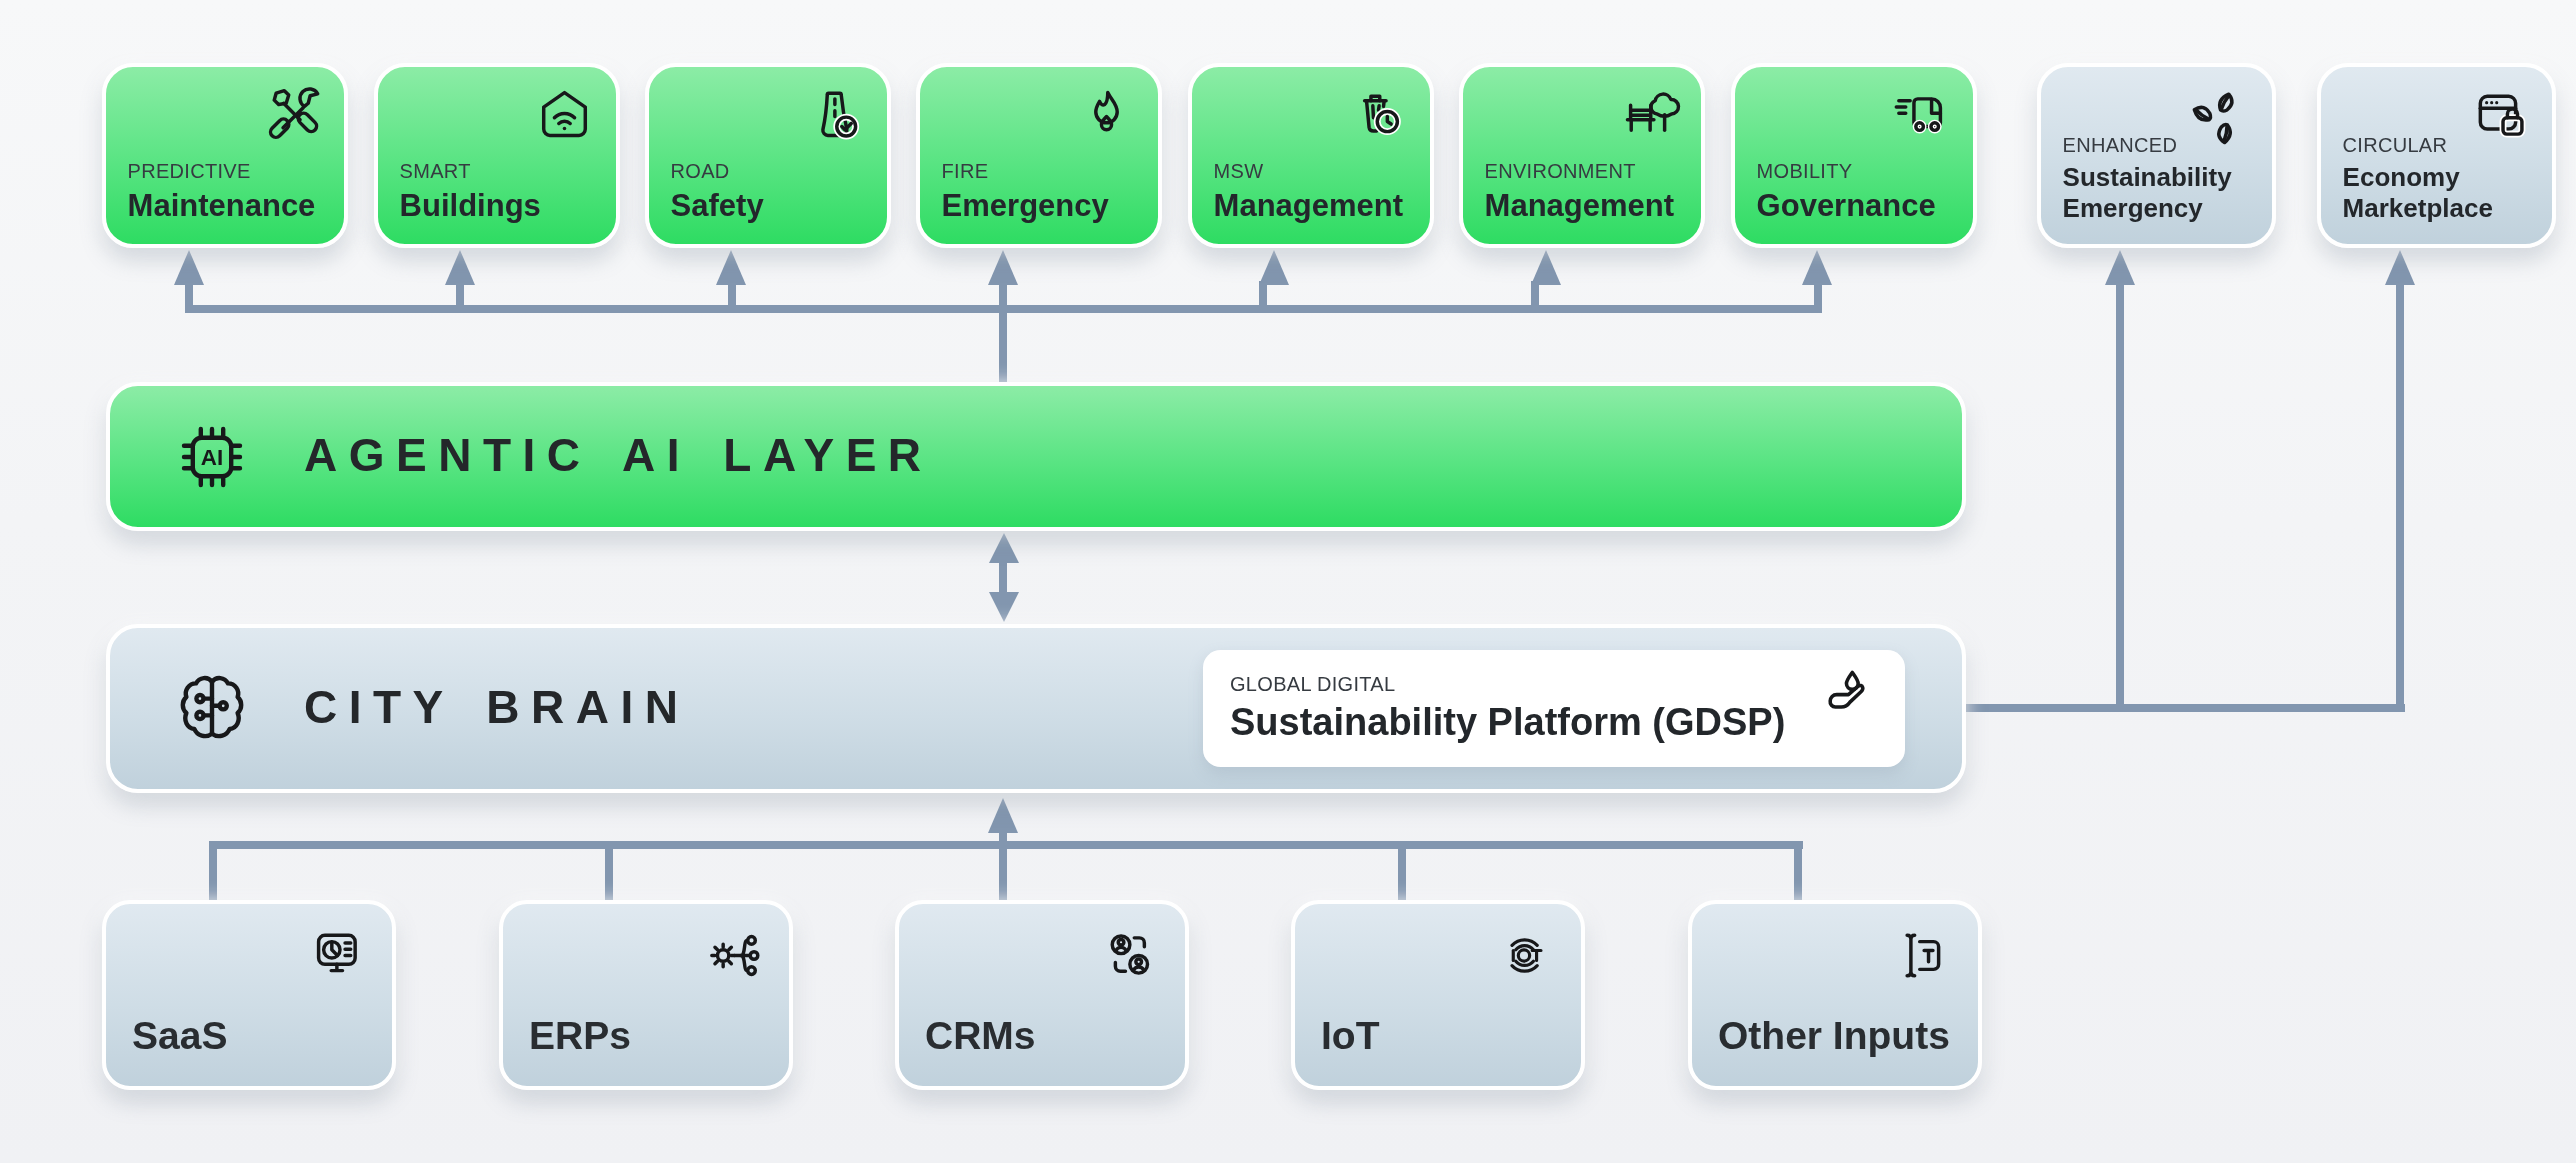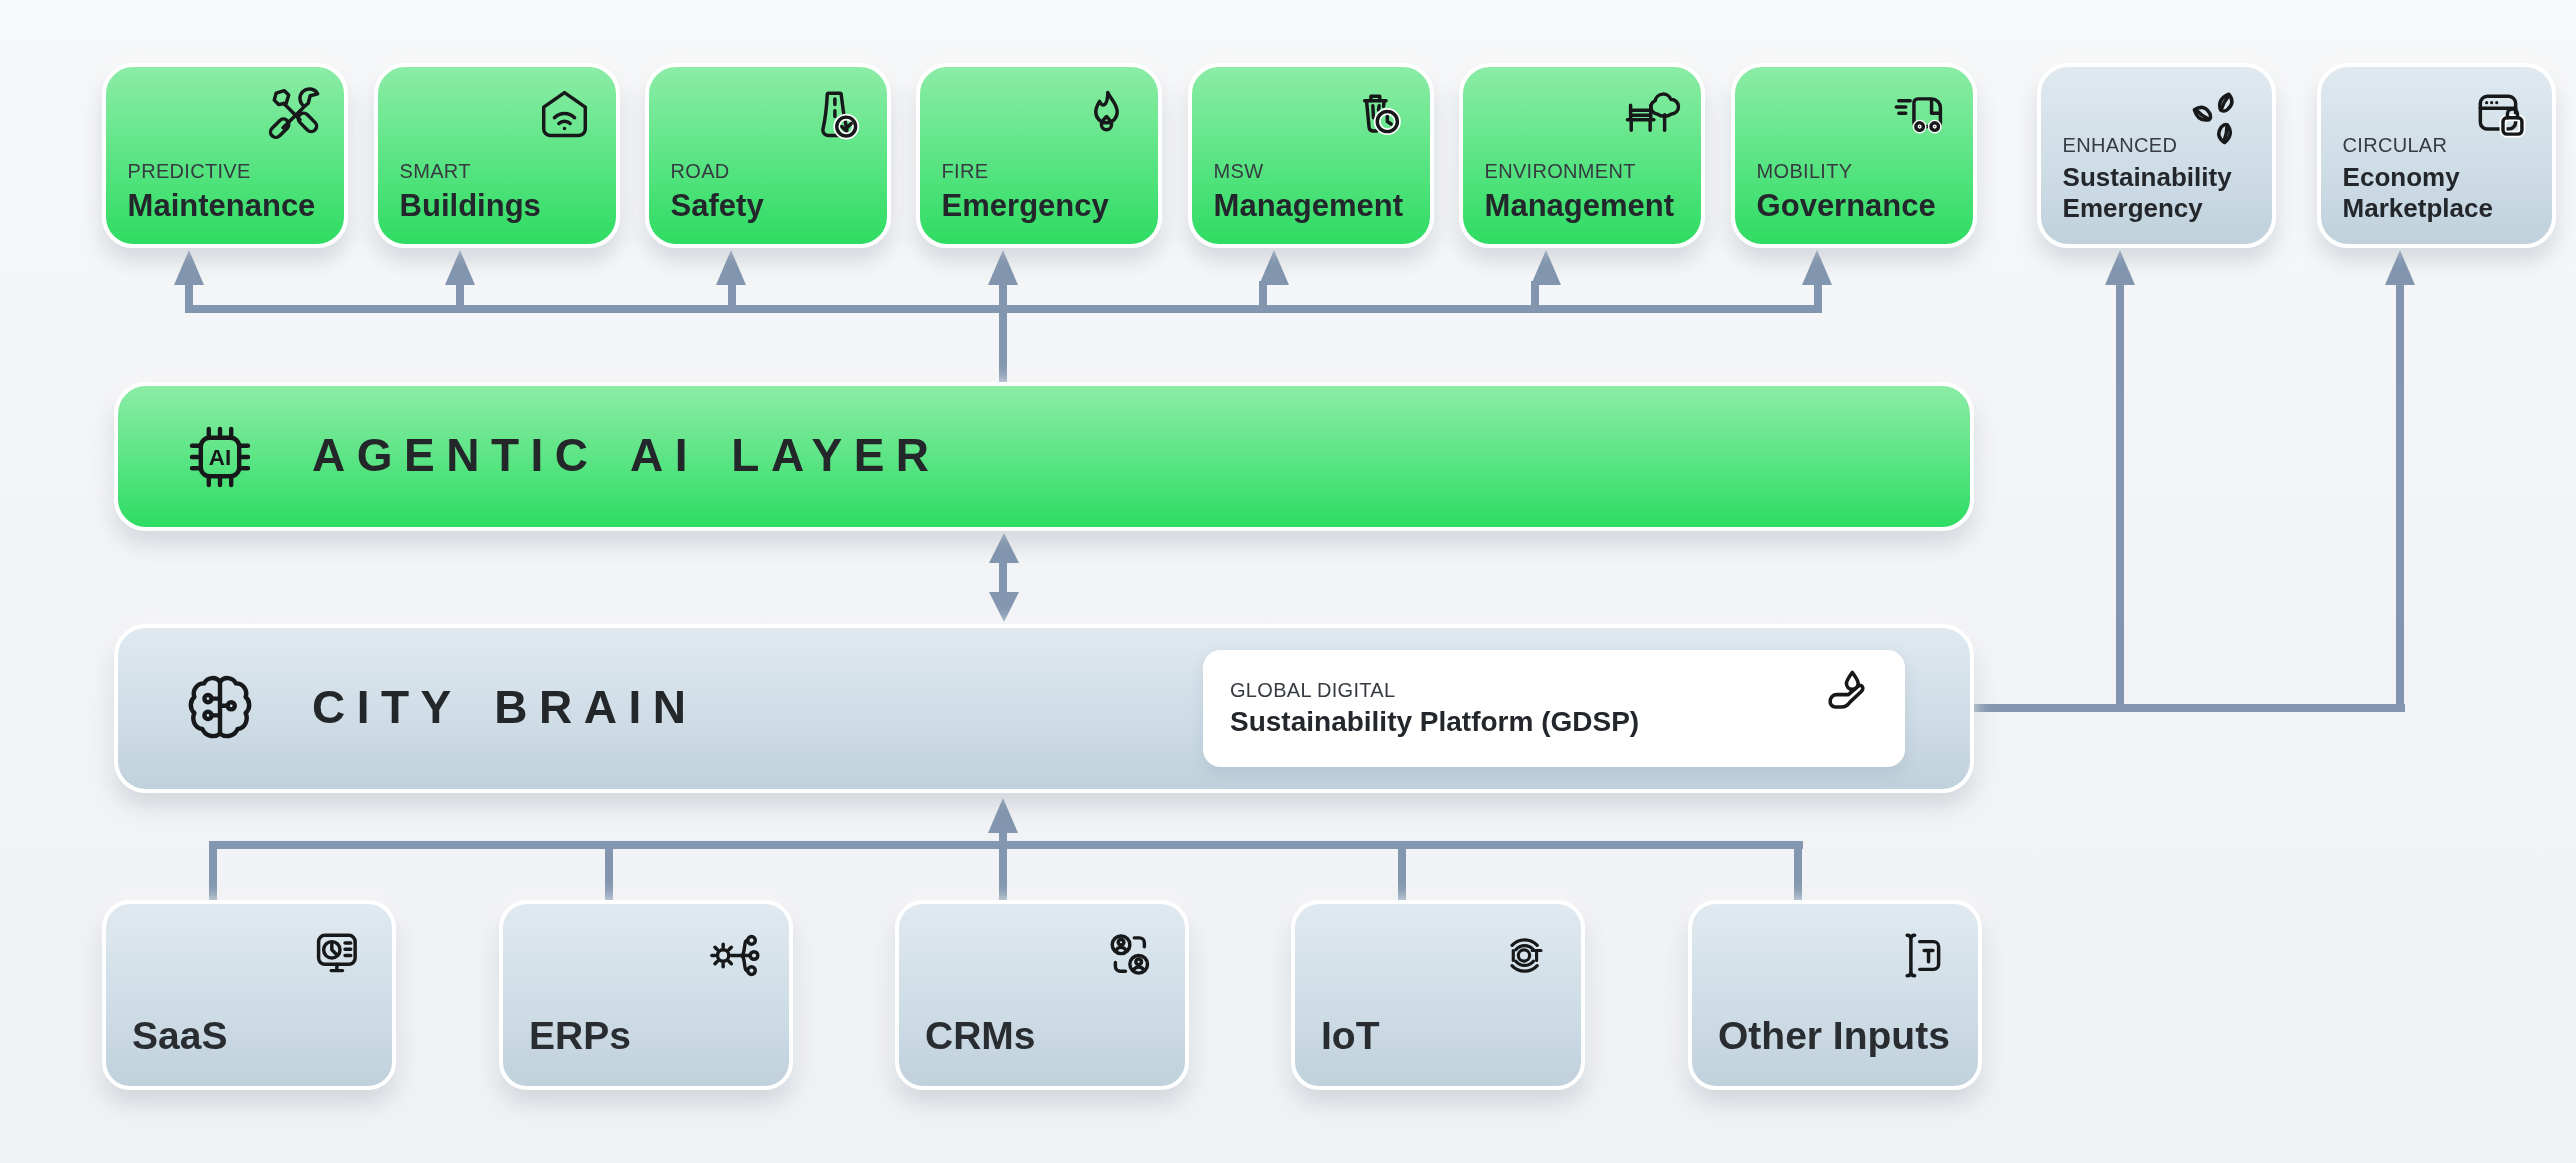--- a/index.html
+++ b/index.html
@@ -6,34 +6,34 @@
   body{font-family:"Liberation Sans",sans-serif;}
   .canvas{position:relative;width:2576px;height:1163px;overflow:hidden;
           background:linear-gradient(180deg,#f7f8f9 0%,#f3f4f6 45%,#f0f1f4 100%);}
   .box{position:absolute;border:4.7px solid #ffffff;border-radius:31px;box-sizing:border-box;
        box-shadow:0 12px 21.6px rgba(125,138,155,.30), 0 0 17.6px rgba(255,255,255,.9);margin-left:36px;}
   .green{background:linear-gradient(180deg,#8ceca6 0%,#58e482 55%,#2edc62 100%);}
   .gray{background:linear-gradient(180deg,#e0e9f0 0%,#cfdde6 55%,#c0d1dc 100%);}
   .app{width:246px;height:185px;top:63px;}
   .out{width:239px;height:185px;top:63px;}
   .src{width:294px;height:190px;top:900px;border-radius:28px;}
-  .banner{left:78px;width:1860px;border-radius:32px;}
+  .banner{left:70px;width:1860px;border-radius:32px;}
   .icon{position:absolute;top:17.6px;right:20px;width:63px;height:63px;}
   .banner-icon{position:absolute;left:62px;top:50%;transform:translateY(-50%);width:80px;height:80px;}
   .textblock{position:absolute;left:21.6px;bottom:19px;}
   .eyebrow{font-size:20px;font-weight:400;line-height:1.25;color:#363b41;letter-spacing:0.3px;}
   .title{font-size:31px;font-weight:700;line-height:1.22;color:#23272b;margin-top:3.4px;}
   .out .title{font-size:26px;}
   .src-label{position:absolute;left:26px;bottom:28px;font-size:39px;font-weight:700;color:#292d31;}
   .banner-title{position:absolute;left:194px;top:50%;transform:translateY(-53%);
                 font-size:46px;font-weight:700;letter-spacing:11.5px;word-spacing:8px;color:#24272a;}
   .gdsp{position:absolute;left:1203px;top:650px;width:702px;height:117px;background:#ffffff;
         border-radius:17.6px;box-shadow:0 6.8px 15px rgba(125,140,160,.20);}
   .gdsp-text{position:absolute;left:27px;top:50%;transform:translateY(-50%);}
-  .gdsp-text .title{font-size:28px;margin-top:2.7px;}
+  .gdsp-text .title{font-size:38px;margin-top:2.7px;}
   .gdsp-icon{position:absolute;right:28px;top:16px;width:65px;height:65px;}
   .line{position:absolute;background:#8296af;}
   .tri-up{position:absolute;width:0;height:0;border-left:15.5px solid transparent;
           border-right:15.5px solid transparent;border-bottom:35px solid #8296af;}
   .tri-up.sm{border-left-width:15px;border-right-width:15px;border-bottom-width:30px;}
   .tri-down{position:absolute;width:0;height:0;border-left:15px solid transparent;
             border-right:15px solid transparent;border-top:30px solid #8296af;}
   svg.ic{display:block;}
 </style>
 </head>

